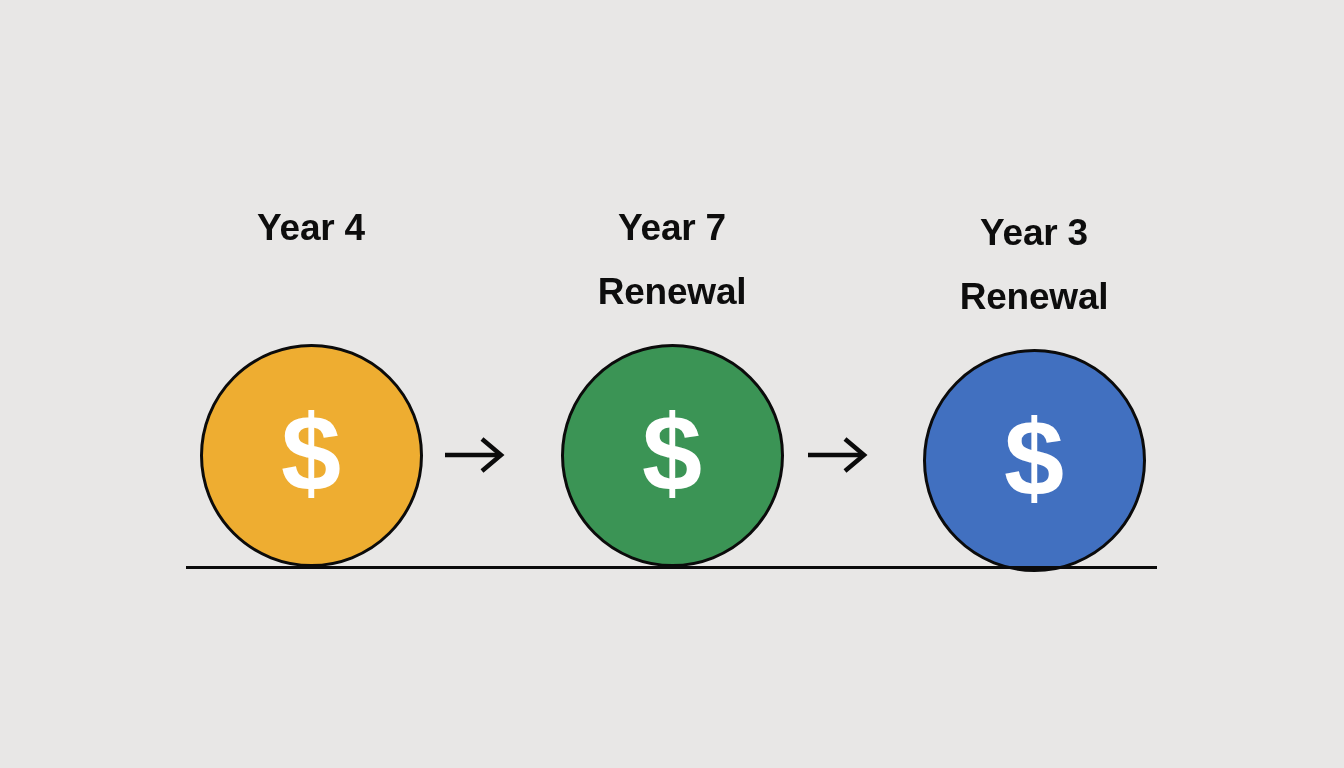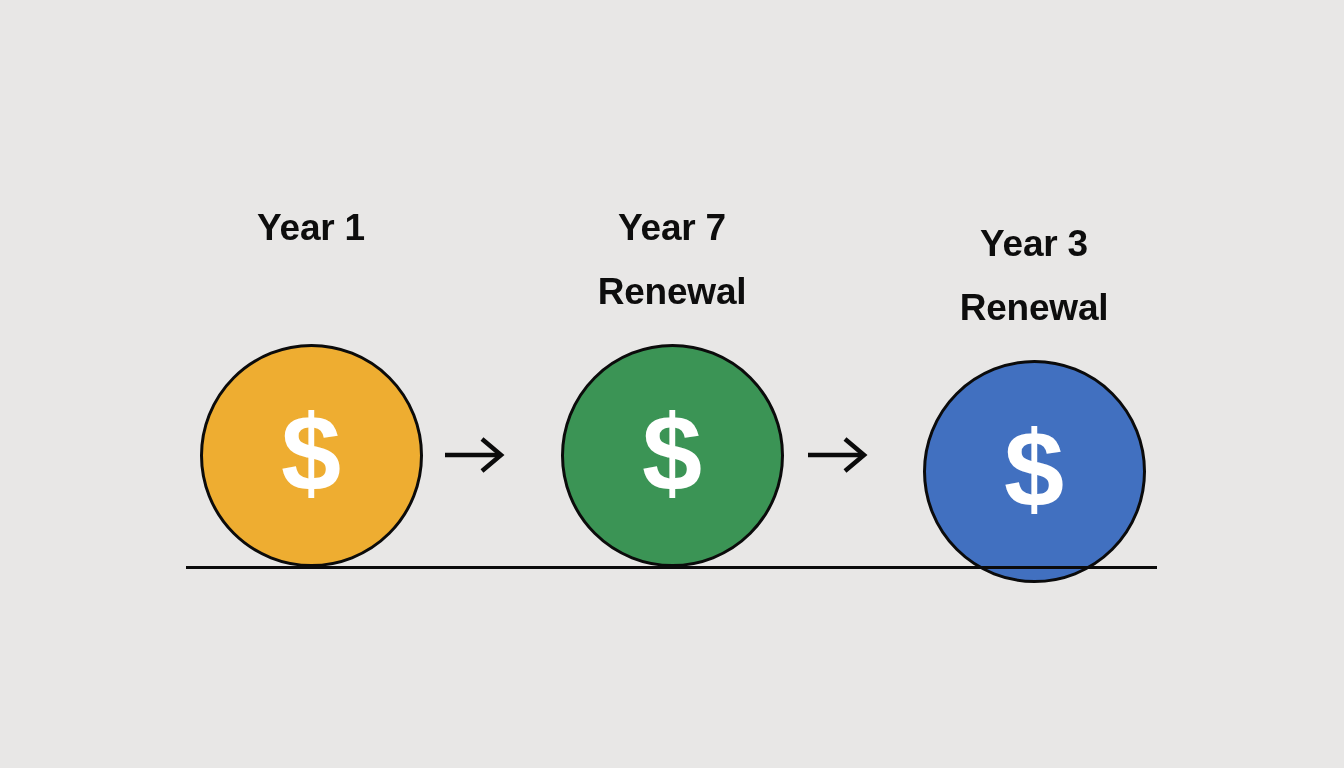--- a/index.html
+++ b/index.html
@@ -97,21 +97,21 @@
   }
 </style>
 </head>
 <body>
 
 <div id="canvas" style="background: rgb(232, 231, 230);">
   <div class="stage">
 
     <div class="node" id="node-0" style="left:161px; top:196px; height:360px;">
       <div class="node-labels">
-        <span class="label-line">Year 1</span>
+        <span class="label-line">Year 4</span>
       </div>
       <div class="coin" id="coin-0" style="width: 223px; height: 223px; left: 38.5px; top: 147.5px; background: rgb(238, 173, 49); border-color: rgb(11, 11, 11);">
         <span class="coin-symbol" style="color: rgb(255, 255, 255);">$</span>
       </div>
     </div>
 
     <div class="arrow" id="arrow-0" style="left:442px; top:433px;">
       <svg viewBox="0 0 70 44" xmlns="http://www.w3.org/2000/svg" aria-hidden="true">
         <path d="M 3 22 L 58 22" stroke="#0b0b0b" stroke-width="4.5" stroke-linecap="butt" fill="none"></path>
         <path d="M 40 6 L 59 22 L 40 38" stroke="#0b0b0b" stroke-width="4.5" stroke-linecap="butt" stroke-linejoin="miter" fill="none"></path>
@@ -128,21 +128,21 @@
       </div>
     </div>
 
     <div class="arrow" id="arrow-1" style="left:805px; top:433px;">
       <svg viewBox="0 0 70 44" xmlns="http://www.w3.org/2000/svg" aria-hidden="true">
         <path d="M 3 22 L 58 22" stroke="#0b0b0b" stroke-width="4.5" stroke-linecap="butt" fill="none"></path>
         <path d="M 40 6 L 59 22 L 40 38" stroke="#0b0b0b" stroke-width="4.5" stroke-linecap="butt" stroke-linejoin="miter" fill="none"></path>
       </svg>
     </div>
 
-    <div class="node" id="node-2" style="left:884px; top:212px; height:360px;">
+    <div class="node" id="node-2" style="left:884px; top:201px; height:360px;">
       <div class="node-labels">
         <span class="label-line">Year 3</span>
         <span class="label-line">Renewal</span>
       </div>
       <div class="coin" id="coin-2" style="width: 223px; height: 223px; left: 38.5px; top: 147.5px; background: rgb(65, 112, 192); border-color: rgb(11, 11, 11);">
         <span class="coin-symbol" style="color: rgb(255, 255, 255);">$</span>
       </div>
     </div>
 
     <div class="baseline" id="baseline" style="left: 186px; top: 566px; width: 971px; border-top-width: 3px; border-top-color: rgb(11, 11, 11);"></div>

